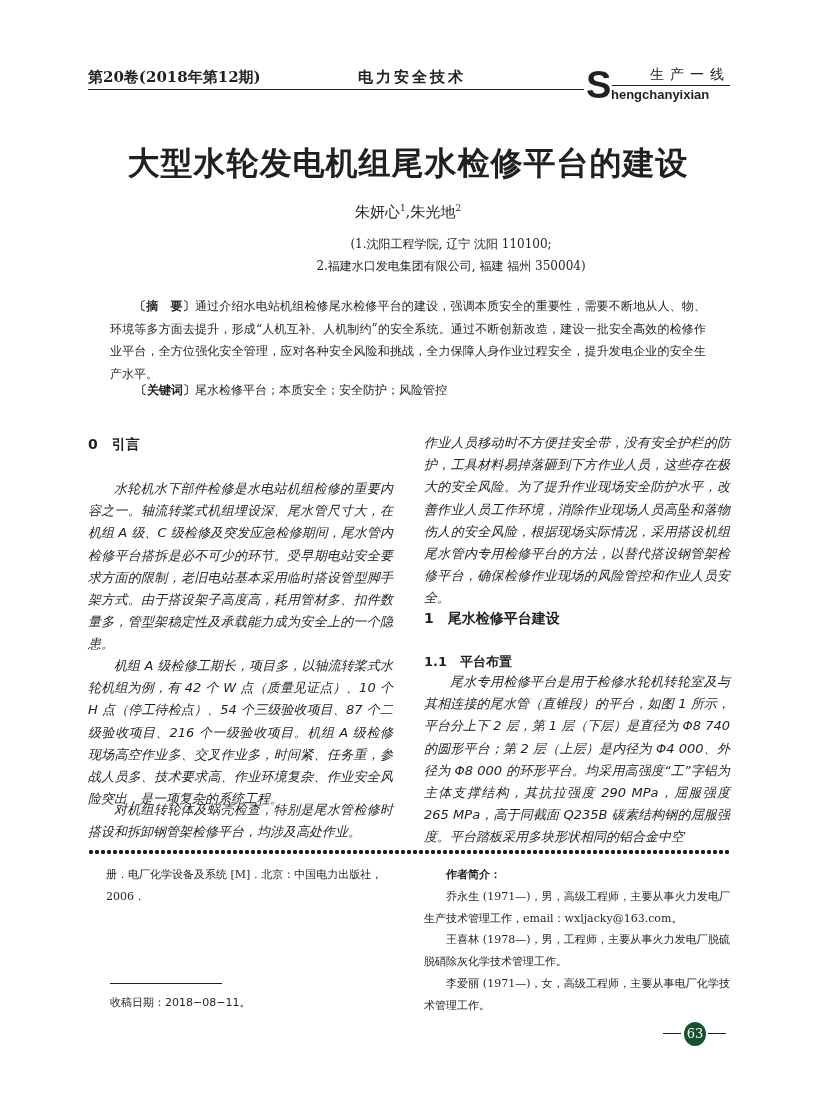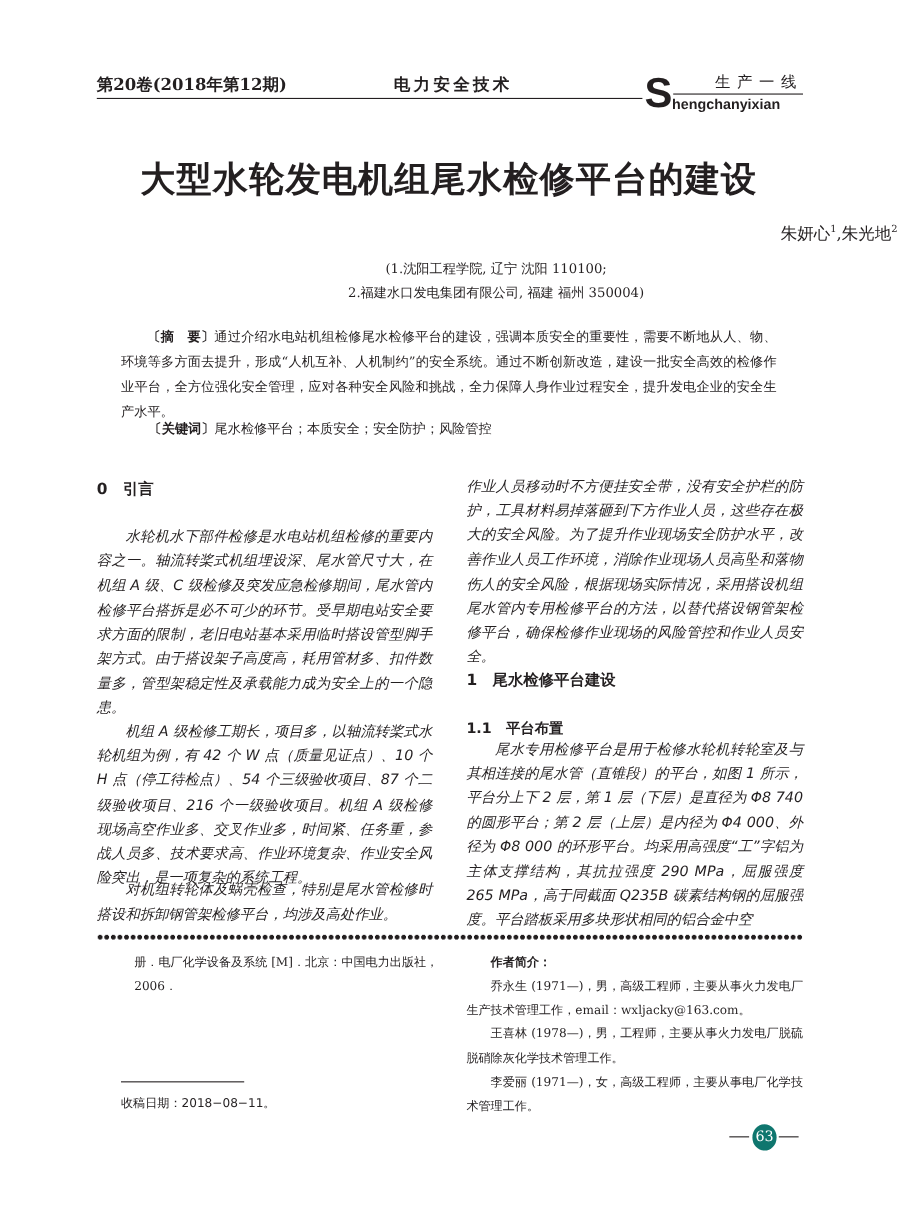--- a/index.html
+++ b/index.html
@@ -13,21 +13,21 @@
     .hdr-left { left: 88px; top: 68px; font-size: 15px; font-weight: bold; font-family: "DejaVu Serif", serif; letter-spacing: 0px; }
     .hdr-center { left: 312px; top: 68px; width: 200px; text-align: center; font-size: 15px; font-weight: bold; letter-spacing: 3px; font-family: "DejaVu Sans", sans-serif; }
     .hdr-rule { left: 88px; top: 89px; width: 496px; height: 0; border-top: 1.2px solid #231f20; }
     .logo-s { left: 586px; top: 66px; font-size: 38px; font-weight: bold; font-family: "Liberation Sans", sans-serif; line-height: 38px; }
     .logo-cn { left: 612px; top: 66px; width: 118px; text-align: right; font-size: 14px; letter-spacing: 6px; font-family: "DejaVu Sans", sans-serif; }
     .logo-rule { left: 612px; top: 85px; width: 118px; border-top: 1.2px solid #231f20; }
     .logo-en { left: 611px; top: 87px; font-size: 13px; font-weight: bold; font-family: "Liberation Sans", sans-serif; }
 
     
     .title { left: 0; top: 142px; width: 816px; text-align: center; font-size: 32px; font-weight: bold; letter-spacing: 1px; font-family: "DejaVu Serif", serif; }
-    .authors { left: 0; top: 203px; width: 816px; text-align: right; font-size: 15px; }
+    .authors { left: 0; top: 203px; width: 816px; text-align: center; font-size: 15px; }
     .authors sup { font-size: 9px; }
     .affil { left: 0; width: 816px; text-align: center; font-size: 12px; padding-left: 43px; }
     .affil1 { top: 236px; }
     .affil2 { top: 258px; }
 
     
     .abstract { left: 110px; top: 295px; width: 596px; font-size: 12px; line-height: 22.5px; text-indent: 24px; text-align: justify; }
     .kw-label, .ab-label { font-weight: bold; font-family: "DejaVu Sans", sans-serif; }
     .keywords { left: 135px; top: 382px; font-size: 12px; }
 
@@ -44,36 +44,36 @@
     .p-intro3 { left: 88px; top: 799px; width: 305px; }
     .p-right1 { left: 424px; top: 432px; width: 306px; }
     .p-right2 { left: 424px; top: 671px; width: 306px; }
 
     
     .dots { left: 88px; top: 848px; width: 642px; height: 8px;
       background-image: radial-gradient(circle, #231f20 2px, transparent 2.3px);
       background-size: 6px 6px; background-repeat: repeat-x; background-position: 0 1px; }
 
     
-    .refs { left: 88px; top: 864px; width: 306px; font-size: 11px; line-height: 22px; font-family: "DejaVu Serif", serif; margin-left: 16px; }
+    .refs { left: 88px; top: 864px; width: 306px; font-size: 11px; line-height: 22px; font-family: "DejaVu Serif", serif; }
     .refs .ref { padding-left: 18px; text-indent: -18px; }
     .refs .num { display: inline-block; width: 18px; text-indent: 0; }
     .ref-rule { left: 110px; top: 983px; width: 112px; border-top: 1px solid #231f20; }
     .received { left: 110px; top: 995px; font-size: 11px; font-family: "DejaVu Sans", sans-serif; }
 
     
     .bio { left: 424px; top: 864px; width: 306px; font-size: 11px; line-height: 21.8px; text-align: justify; font-family: "DejaVu Serif", serif; }
     .bio p { margin: 0; text-indent: 22px; }
     .bio .bio-h { font-weight: bold; font-family: "DejaVu Sans", sans-serif; }
 
     
     .pg-line { top: 1033px; width: 18px; border-top: 1.3px solid #231f20; }
     .pg-l { left: 663px; }
     .pg-r { left: 708px; }
-    .pg-num { left: 684px; top: 1022px; width: 22px; height: 24px; border-radius: 50%; background: #0f766e; color: #fff; text-align: center; line-height: 24px; font-size: 13px; font-family: "DejaVu Serif", serif; }
+    .pg-num { left: 684px; top: 1022px; width: 22px; height: 24px; border-radius: 50%; background: #14532d; color: #fff; text-align: center; line-height: 24px; font-size: 13px; font-family: "DejaVu Serif", serif; }
   </style>
 </head>
 <body>
 
 <div class="abs hdr-left">第20卷(2018年第12期)</div>
 <div class="abs hdr-center">电力安全技术</div>
 <div class="abs hdr-rule"></div>
 <div class="abs logo-s">S</div>
 <div class="abs logo-cn">生产一线</div>
 <div class="abs logo-rule"></div>

